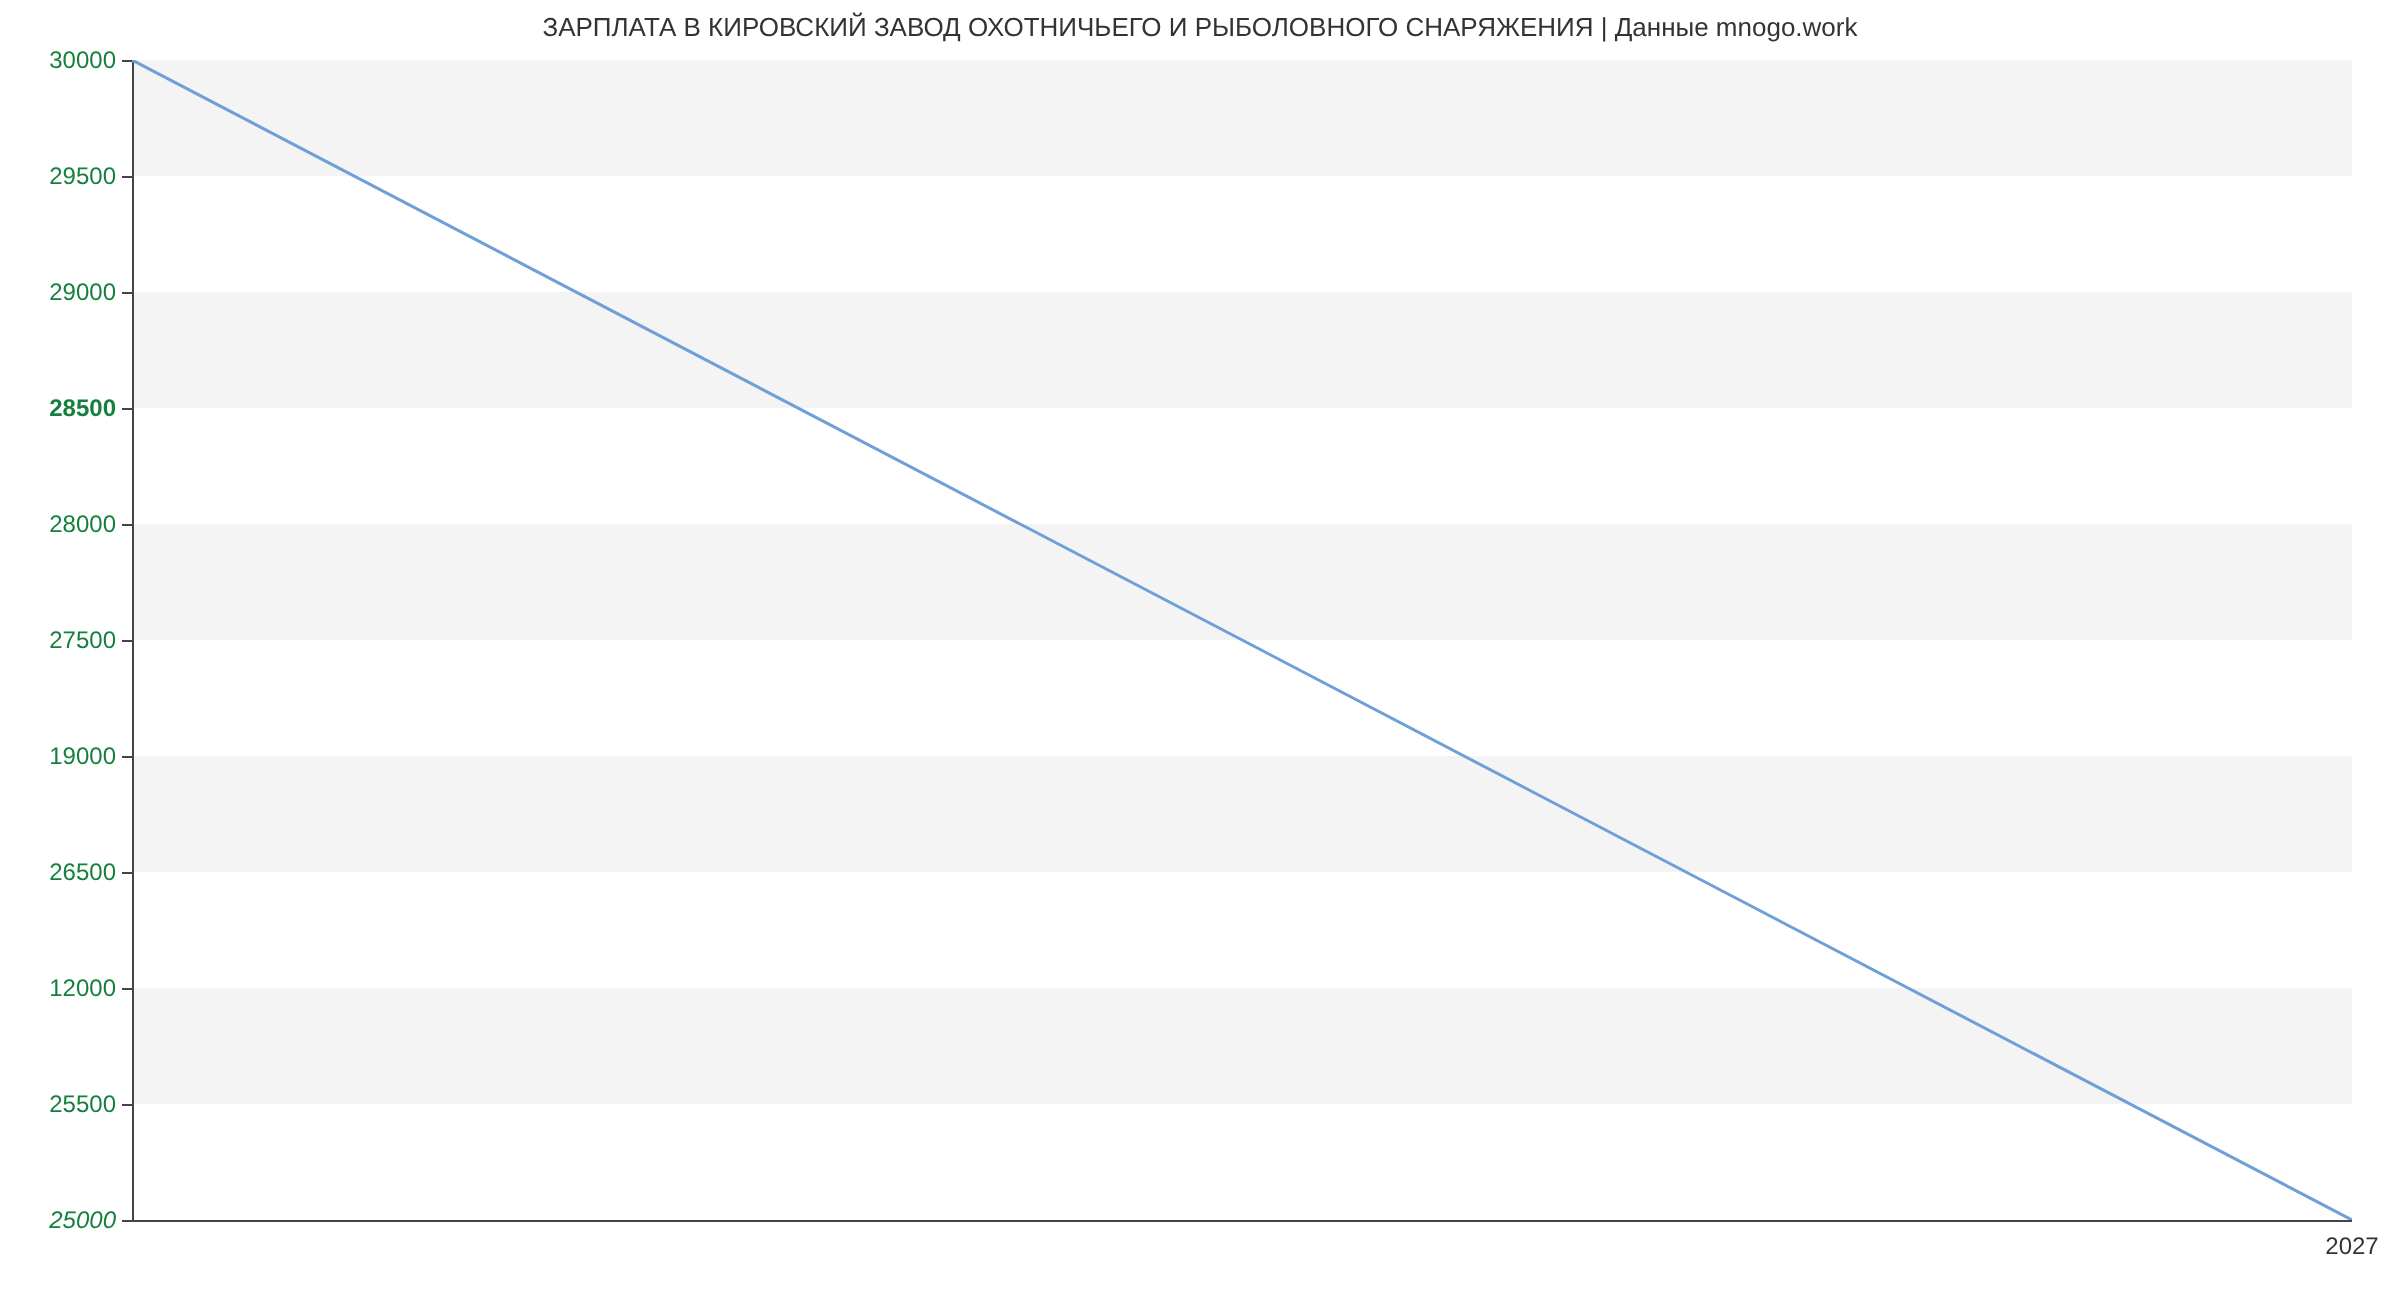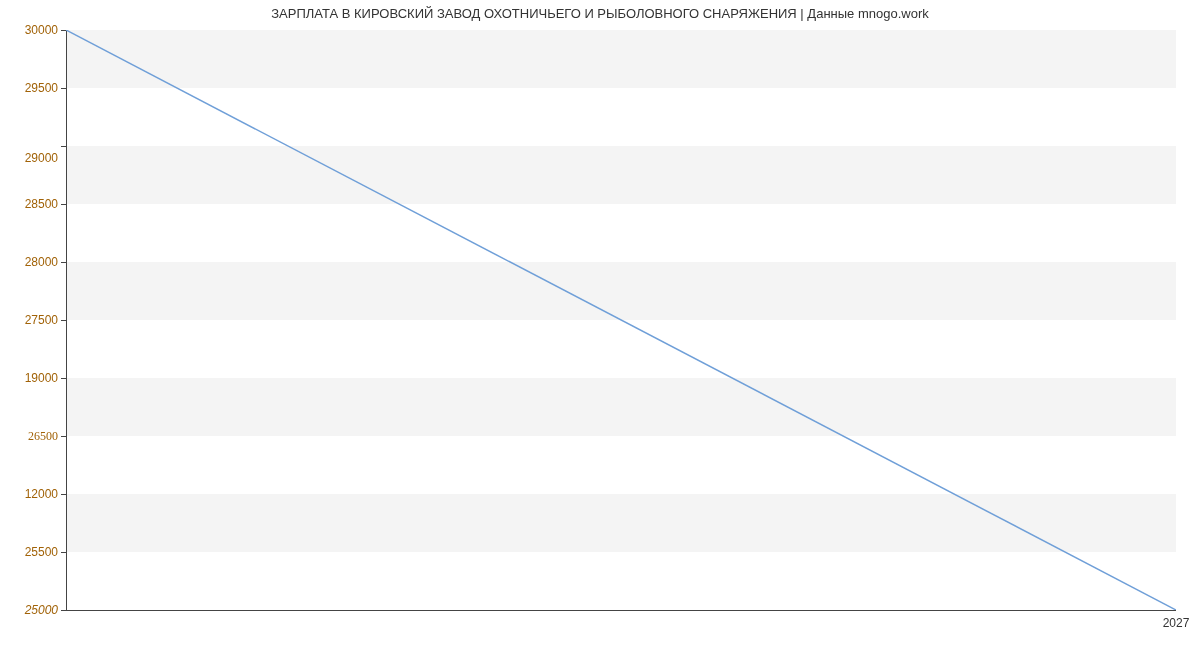--- a/index.html
+++ b/index.html
@@ -47,21 +47,21 @@
     left: 0;
     width: 100%;
     background: #f4f4f4;
   }
   .y-tick-label {
     position: absolute;
     right: 100%;
     transform: translateY(-50%);
     padding-right: 8px;
     font-size: 12px;
-    color: #a16207;
+    color: #15803d;
     white-space: nowrap;
   }
   .y-tick-mark {
     position: absolute;
     left: -5px;
     width: 5px;
     height: 0;
     border-top: 1px solid #444444;
   }
   .x-tick-label {
@@ -98,31 +98,31 @@
 
     <div class="y-axis-line"></div>
 
     <div class="y-tick-mark" style="top:580px;"></div>
     <div class="y-tick-label" style="top:580px;font-style:italic;">25000</div>
     <div class="y-tick-mark" style="top:522px;"></div>
     <div class="y-tick-label" style="top:522px;margin-left:16px;">25500</div>
     <div class="y-tick-mark" style="top:464px;"></div>
     <div class="y-tick-label" style="top:464px;">12000</div>
     <div class="y-tick-mark" style="top:406px;"></div>
-    <div class="y-tick-label" style="top:406px;font-family:Liberation Serif, serif;">26500</div>
+    <div class="y-tick-label" style="top:406px;">26500</div>
     <div class="y-tick-mark" style="top:348px;"></div>
     <div class="y-tick-label" style="top:348px;">19000</div>
     <div class="y-tick-mark" style="top:290px;"></div>
     <div class="y-tick-label" style="top:290px;">27500</div>
     <div class="y-tick-mark" style="top:232px;"></div>
     <div class="y-tick-label" style="top:232px;text-align:right;">28000</div>
     <div class="y-tick-mark" style="top:174px;"></div>
-    <div class="y-tick-label" style="top:174px;">28500</div>
+    <div class="y-tick-label" style="top:174px;font-weight:bold;">28500</div>
     <div class="y-tick-mark" style="top:116px;"></div>
-    <div class="y-tick-label" style="top:128px;">29000</div>
+    <div class="y-tick-label" style="top:116px;">29000</div>
     <div class="y-tick-mark" style="top:58px;"></div>
     <div class="y-tick-label" style="top:58px;">29500</div>
     <div class="y-tick-mark" style="top:0px;"></div>
     <div class="y-tick-label" style="top:0px;">30000</div>
 
     <div class="x-tick-label" style="left:0%;margin-top:36px;">2021</div>
     <div class="x-tick-label" style="left:100%;">2027</div>
 
     <svg class="data-line" viewBox="0 0 1110 580" preserveAspectRatio="none">
       <polyline points="0,0 1110,580" fill="none" stroke-width="1.5" stroke="#6f9fd8"></polyline>

